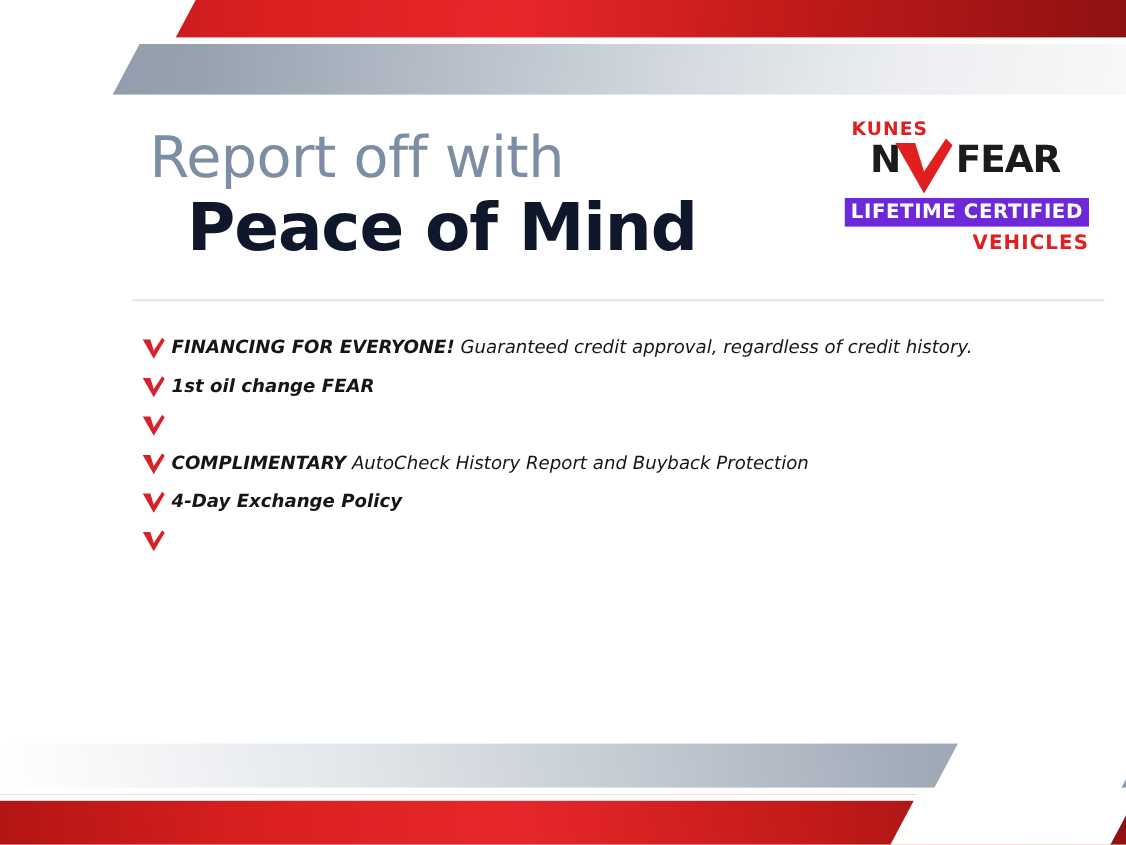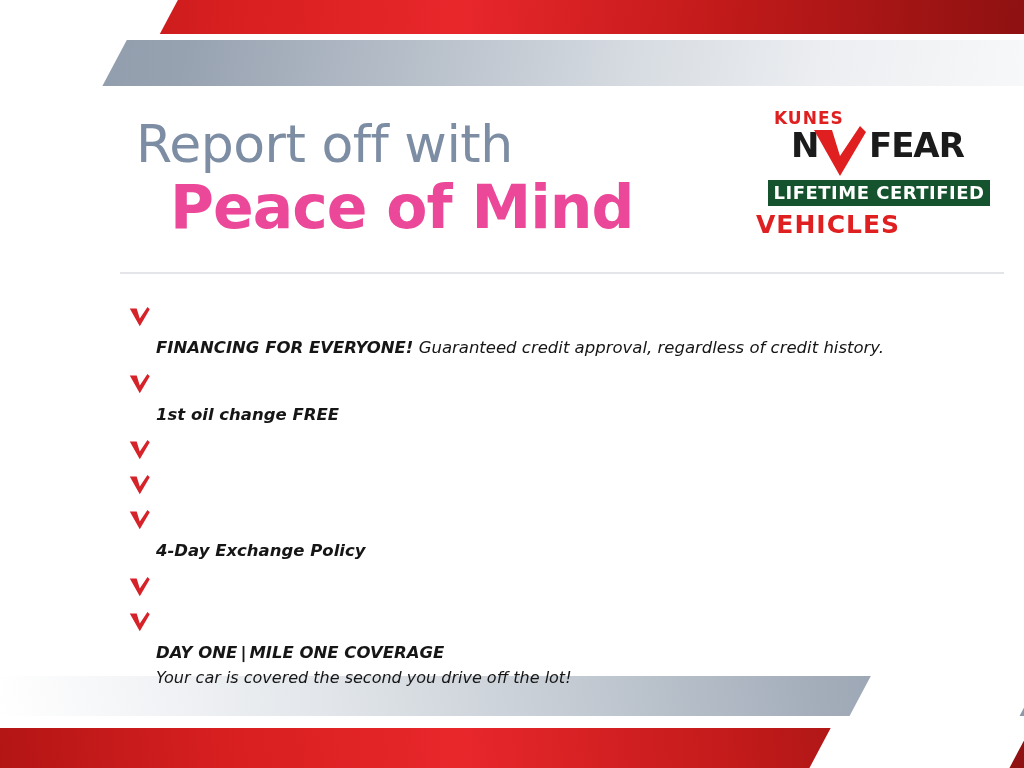--- a/index.html
+++ b/index.html
@@ -115,21 +115,21 @@
     font-size: 52px;
     font-weight: 400;
     color: #7d8da3;
     letter-spacing: -0.5px;
     line-height: 1.0;
   }
   .headline-line2 {
     font-family: "DejaVu Sans", sans-serif;
     font-size: 60px;
     font-weight: 700;
-    color: #ec4899;
+    color: #0f172a;
     letter-spacing: -1px;
     line-height: 1.05;
     margin-top: 6px;
     margin-left: 34px;
   }
 
   
   .headline-rule {
     position: absolute;
     left: 120px;
@@ -172,37 +172,37 @@
     top: 18px;
     left: 54px;
     width: 56px;
     height: 52px;
   }
   .logo-lifetime {
     position: absolute;
     top: 72px; left: 12px;
     width: 222px;
     height: 26px;
-    background: #14532d;
+    background: #6d28d9;
     color: #ffffff;
     font-family: "DejaVu Sans", sans-serif;
     font-weight: 700;
     font-size: 18px;
     letter-spacing: 0.5px;
     text-align: center;
     line-height: 26px;
   }
   .logo-vehicles {
     position: absolute;
     top: 102px; left: 0px;
     width: 234px;
-    text-align: left;
-    font-family: "DejaVu Sans", sans-serif;
-    font-weight: 700;
-    font-size: 25px;
+    text-align: right;
+    font-family: "DejaVu Sans", sans-serif;
+    font-weight: 700;
+    font-size: 18px;
     letter-spacing: 1px;
     color: #e02020;
   }
 
   
   .bullets {
     position: absolute;
     top: 306px;
     left: 128px;
     width: 830px;
@@ -218,21 +218,20 @@
     height: 20px;
     margin-top: 1px;
     margin-right: 6px;
   }
   .bullet-text {
     font-family: "DejaVu Sans", sans-serif;
     font-size: 16.5px;
     color: #161616;
     font-style: italic;
     line-height: 1.25;
-    margin-top: 32px;
   }
   .bullet-text b {
     font-weight: 700;
   }
   .bullet-sub {
     font-family: "DejaVu Sans", sans-serif;
     font-size: 16px;
     font-style: italic;
     color: #161616;
     margin-top: 4px;
@@ -291,57 +290,49 @@
       </div>
     </div>
 
 
 
     <div class="bullet-row">
       <svg class="bullet-check" viewBox="0 0 56 52">
           <path d="M4 4 L22 4 L30 30 L50 0 L56 6 L30 50 Z" fill="#d6232a"></path>
         </svg>
       <div class="bullet-text">
-        <b>1st oil change FREE</b><span></span>
+        <b>1st oil change FEAR</b><span></span>
       </div>
     </div>
 
     <div class="bullet-row">
       <svg class="bullet-check" viewBox="0 0 56 52">
           <path d="M4 4 L22 4 L30 30 L50 0 L56 6 L30 50 Z" fill="#d6232a"></path>
         </svg>
     </div>
 
     <div class="bullet-row">
       <svg class="bullet-check" viewBox="0 0 56 52">
           <path d="M4 4 L22 4 L30 30 L50 0 L56 6 L30 50 Z" fill="#d6232a"></path>
         </svg>
+      <div class="bullet-text">
+        <b>COMPLIMENTARY</b><span> AutoCheck History Report and Buyback Protection</span>
+      </div>
     </div>
 
     <div class="bullet-row">
       <svg class="bullet-check" viewBox="0 0 56 52">
           <path d="M4 4 L22 4 L30 30 L50 0 L56 6 L30 50 Z" fill="#d6232a"></path>
         </svg>
       <div class="bullet-text">
         <b>4-Day Exchange Policy</b><span></span>
       </div>
     </div>
 
     <div class="bullet-row">
       <svg class="bullet-check" viewBox="0 0 56 52">
           <path d="M4 4 L22 4 L30 30 L50 0 L56 6 L30 50 Z" fill="#d6232a"></path>
         </svg>
     </div>
 
-    <div class="bullet-row">
-      <svg class="bullet-check" viewBox="0 0 56 52">
-          <path d="M4 4 L22 4 L30 30 L50 0 L56 6 L30 50 Z" fill="#d6232a"></path>
-        </svg>
-      <div>
-        <div class="bullet-text">
-          <b>DAY ONE</b><span class="pipe">|</span><b>MILE ONE COVERAGE</b>
-        </div>
-        <div class="bullet-sub">Your car is covered the second you drive off the lot!</div>
-      </div>
-    </div>
 
   </div>
 </div>
 
 </body></html>

